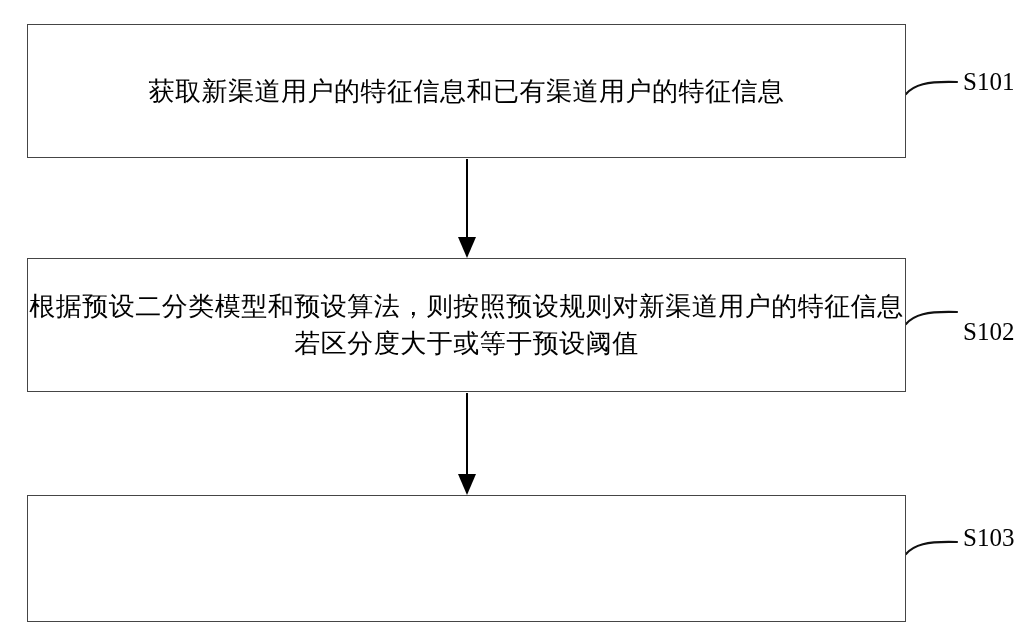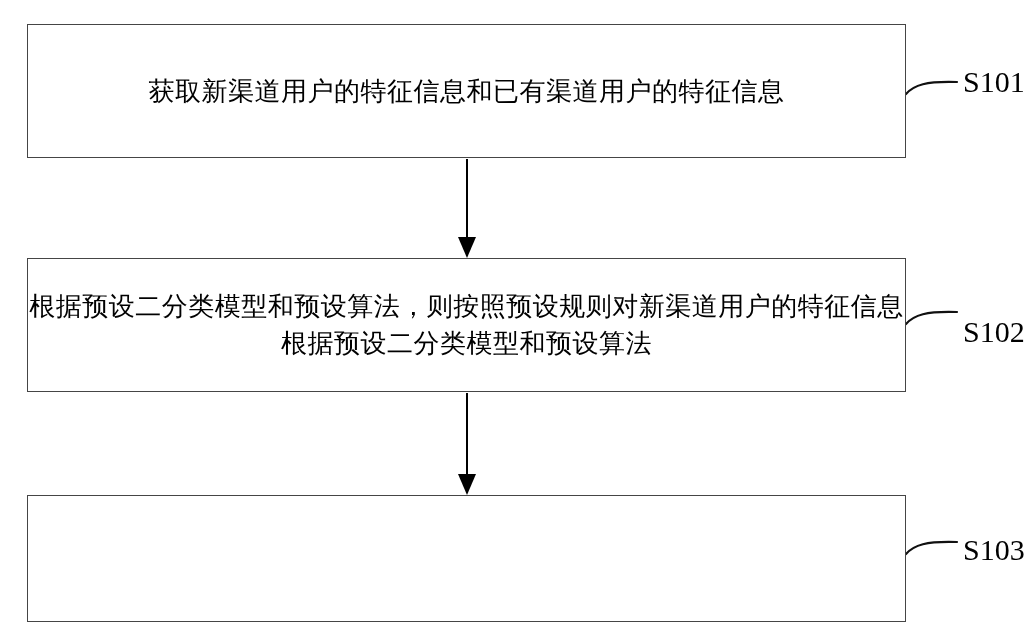--- a/index.html
+++ b/index.html
@@ -45,28 +45,28 @@
   }
   .box-1 { top: 24px;  height: 134px; }
   .box-2 { top: 258px; height: 134px; }
   .box-3 { top: 495px; height: 127px; }
   .step-label {
     position: absolute;
     left: 963px;
     width: 60px;
     height: 32px;
     line-height: 32px;
-    font-size: 30px;
+    font-size: 25px;
     color: #000000;
     text-align: left;
     white-space: nowrap;
   }
   .label-1 { top: 66px; }
   .label-2 { top: 316px; }
-  .label-3 { top: 534px; }
+  .label-3 { top: 522px; }
 </style>
 </head>
 <body>
 
 <div class="canvas">
 
   <svg class="overlay" viewBox="0 0 1024 634" xmlns="http://www.w3.org/2000/svg">
 
     <g>
       <line x1="467" y1="159" x2="467" y2="240" stroke="#000000" stroke-width="2"></line>
@@ -85,21 +85,21 @@
     <path d="M 906 554 C 914 545 926 541 957 542" fill="none" stroke="#111111" stroke-width="2.2" stroke-linecap="round"></path>
   </svg>
 
   <div class="flow-box box-1">
     <div class="step-line">获取新渠道用户的特征信息和已有渠道用户的特征信息</div>
   </div>
   <div class="step-label label-1">S101</div>
 
   <div class="flow-box box-2">
     <div class="step-line">根据预设二分类模型和预设算法，则按照预设规则对新渠道用户的特征信息</div>
-    <div class="step-line">根据预设二分类模型和预设算法</div>
+    <div class="step-line">若区分度大于或等于预设阈值</div>
   </div>
   <div class="step-label label-2">S102</div>
 
   <div class="flow-box box-3">
   </div>
   <div class="step-label label-3">S103</div>
 
 </div>
 
 </body></html>

